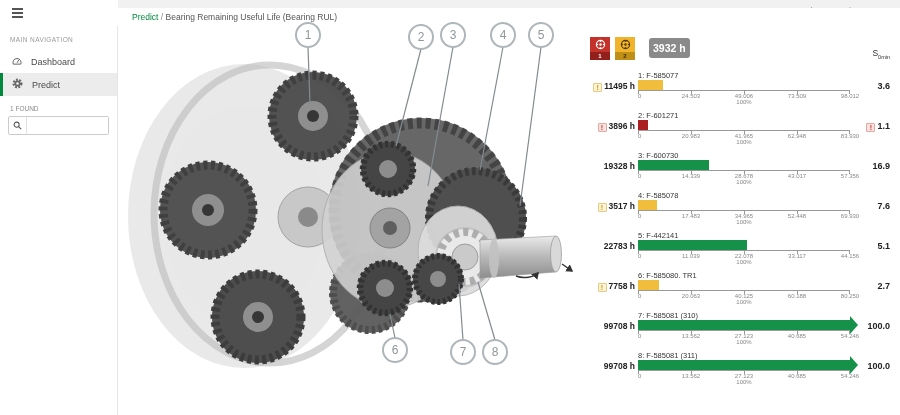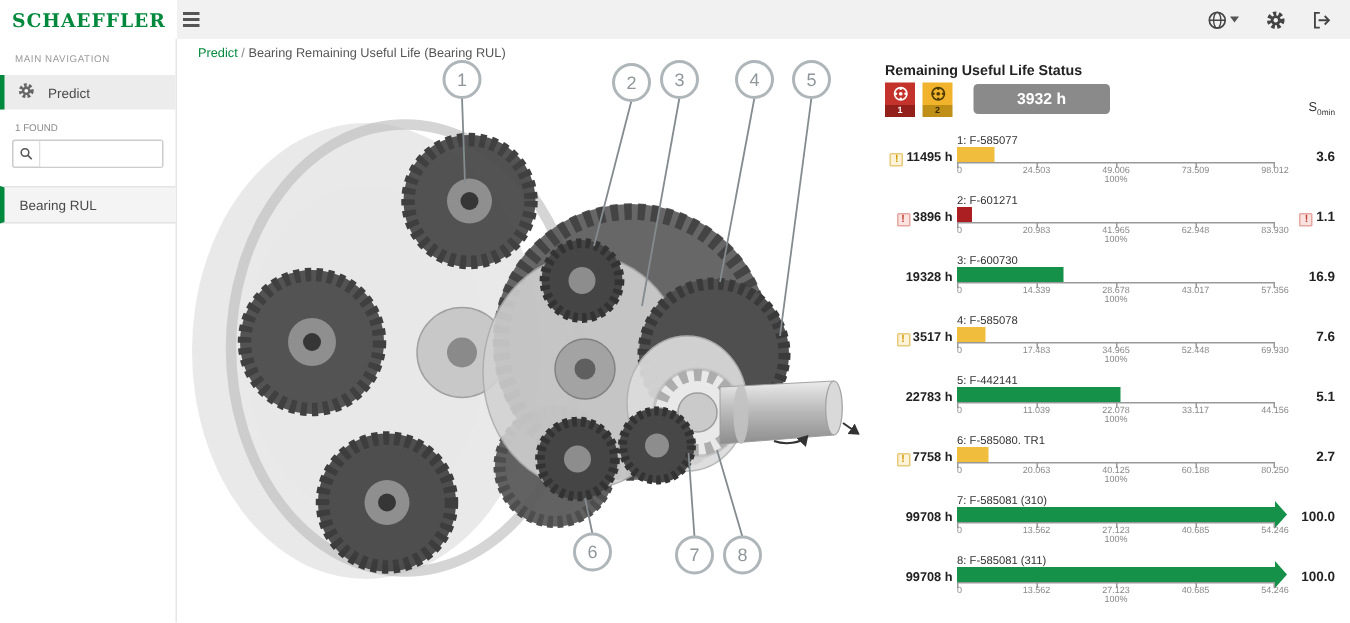--- a/index.html
+++ b/index.html
@@ -32,40 +32,40 @@
                 display:flex; align-items:stretch; background:#fff; }
   .search-icon-seg { width:18px; display:flex; align-items:center; justify-content:center;
                      border-right:1px solid #e0e0e0; }
   .search-input { border:none; outline:none; flex:1; min-width:0; font-size:9px; padding:0 3px;
                   font-family:"Liberation Sans", sans-serif; }
   .sub-item { margin-top:12px; height:25px; background:#f4f4f4; border-top:1px solid #e4e4e4;
               border-bottom:1px solid #e4e4e4; border-left:3px solid #00893D;
               display:flex; align-items:center; padding-left:10px; font-size:9px; color:#4a4a4a; cursor:pointer; }
 
   
-  .main { position:absolute; left:118px; top:26px; width:782px; height:389px; background:#fff; }
+  .main { position:absolute; left:118px; top:8px; width:782px; height:389px; background:#fff; }
   .breadcrumb { position:absolute; top:4px; left:14px; font-size:8.5px; color:#888; }
   .breadcrumb .parent { color:#00893D; cursor:pointer; }
   .breadcrumb .current { color:#555; }
 
   .diagram { position:absolute; left:10px; top:12px; width:452px; height:376px; }
 
   
   .panel { position:absolute; left:472px; top:16px; width:302px; height:372px; }
   .panel-title { font-size:9.5px; font-weight:bold; color:#222; }
   .status-row { position:absolute; top:13px; left:0; display:flex; align-items:flex-start; gap:5px; }
   .tile { width:20px; cursor:pointer; }
   .tile-top { height:15px; display:flex; align-items:center; justify-content:center; }
   .tile-count { height:8px; font-size:6px; line-height:8px; text-align:center; font-weight:bold; }
   .tile-red .tile-top { background:#c4332b; }
   .tile-red .tile-count { background:#931f1a; color:#fff; }
   .tile-yellow .tile-top { background:#f2b32c; }
   .tile-yellow .tile-count { background:#c08f17; color:#3a2d00; }
   .badge { margin-left:9px; margin-top:1px; background:#8a8a8a; color:#fff; font-weight:bold;
-           font-size:10.5px; border-radius:3px; padding:4px 29px; }
+           font-size:10.5px; border-radius:3px; padding:4px 4px; }
   .smin-header { position:absolute; right:2px; top:24px; font-size:8.5px; color:#333; }
   .smin-header sub { font-size:5.5px; }
 
   .rows { position:absolute; top:46px; left:0; width:302px; }
   .rul-row { position:relative; height:40px; }
   .row-name { position:absolute; left:48px; top:1px; font-size:7.5px; color:#333; }
   .row-hours { position:absolute; left:0; top:11px; width:45px; text-align:right;
                font-size:8.5px; font-weight:bold; color:#222; white-space:nowrap; }
   .warn { display:inline-block; width:9px; height:9px; border:1px solid; font-size:7px;
           line-height:8px; text-align:center; border-radius:1px; margin-right:2px;
@@ -85,21 +85,20 @@
   .row-s { position:absolute; right:2px; top:11px; font-size:9px; font-weight:bold; color:#222;
            white-space:nowrap; }
 </style>
 </head>
 <body>
 
 <div class="stage">
 
   <div class="header">
     <div class="header-left">
-      <span class="logo">SCHAEFFLER</span>
       <span class="menu-icon">
         <span></span>
           <span></span>
           <span></span>
       </span>
     </div>
     <div class="header-icons">
       <span class="hicon">
         <svg width="13" height="13" viewBox="0 0 16 16">
             <circle cx="8" cy="8" r="6.5" fill="none" stroke="#444" stroke-width="1.4"></circle>
@@ -121,20 +120,29 @@
             <line x1="5" y1="8" x2="13" y2="8" stroke="#444" stroke-width="1.5"></line>
             <path d="M10 4.5 L13.5 8 L10 11.5" fill="none" stroke="#444" stroke-width="1.5"></path>
           </svg>
       </span>
     </div>
   </div>
 
   <div class="sidebar">
     <div class="nav-label">MAIN NAVIGATION</div>
 
+    <div class="nav-item">
+      <span>
+        <svg width="10" height="10" viewBox="0 0 16 16">
+            <path d="M2 13 A6.5 6.5 0 1 1 14 13 Z" fill="none" stroke="#666" stroke-width="1.6"></path>
+            <line x1="8" y1="11" x2="11" y2="6" stroke="#666" stroke-width="1.6"></line>
+          </svg>
+      </span>
+      <span>Dashboard</span>
+    </div>
 
 
     <div class="nav-item active">
       <span>
         <svg width="11" height="11" viewBox="0 0 16 16">
             <circle cx="8" cy="8" r="5" fill="none" stroke="#666" stroke-width="4.4" stroke-dasharray="2.4 1.8"></circle>
             <circle cx="8" cy="8" r="4.2" fill="#666"></circle>
             <circle cx="8" cy="8" r="1.8" fill="#fff"></circle>
           </svg>
       </span>
@@ -146,23 +154,20 @@
     <div class="search-box">
       <span class="search-icon-seg">
         <svg width="9" height="9" viewBox="0 0 16 16">
             <circle cx="6.5" cy="6.5" r="4.5" fill="none" stroke="#555" stroke-width="1.8"></circle>
             <line x1="10" y1="10" x2="14.5" y2="14.5" stroke="#555" stroke-width="2"></line>
           </svg>
       </span>
       <input class="search-input" type="text" placeholder="" style="">
     </div>
 
-    <div class="sub-item">
-      <span>Bearing RUL</span>
-    </div>
   </div>
 
   <div class="main">
     <div class="breadcrumb">
       <span class="parent">Predict</span>
       <span>/</span>
       <span class="current">Bearing Remaining Useful Life (Bearing RUL)</span>
     </div>
 
     <svg class="diagram" viewBox="0 0 452 376">
@@ -276,21 +281,20 @@
             <text x="335" y="336">7</text>
           </g>
         <g>
             <circle cx="367" cy="332" r="12" fill="#fff" stroke="#aeb6b9" stroke-width="2"></circle>
             <text x="367" y="336">8</text>
           </g>
       </g>
     </svg>
 
     <div class="panel">
-      <div class="panel-title">Remaining Useful Life Status</div>
 
       <div class="status-row">
         <div class="tile tile-red">
           <div class="tile-top">
             <svg width="11" height="11" viewBox="0 0 16 16">
                 <circle cx="8" cy="8" r="6" fill="none" stroke="#fff" stroke-width="1.6"></circle>
                 <circle cx="8" cy="8" r="1.8" fill="#fff"></circle>
                 <circle cx="8" cy="3.2" r="1.2" fill="#fff"></circle>
                 <circle cx="12.6" cy="8" r="1.2" fill="#fff"></circle>
                 <circle cx="8" cy="12.8" r="1.2" fill="#fff"></circle>

